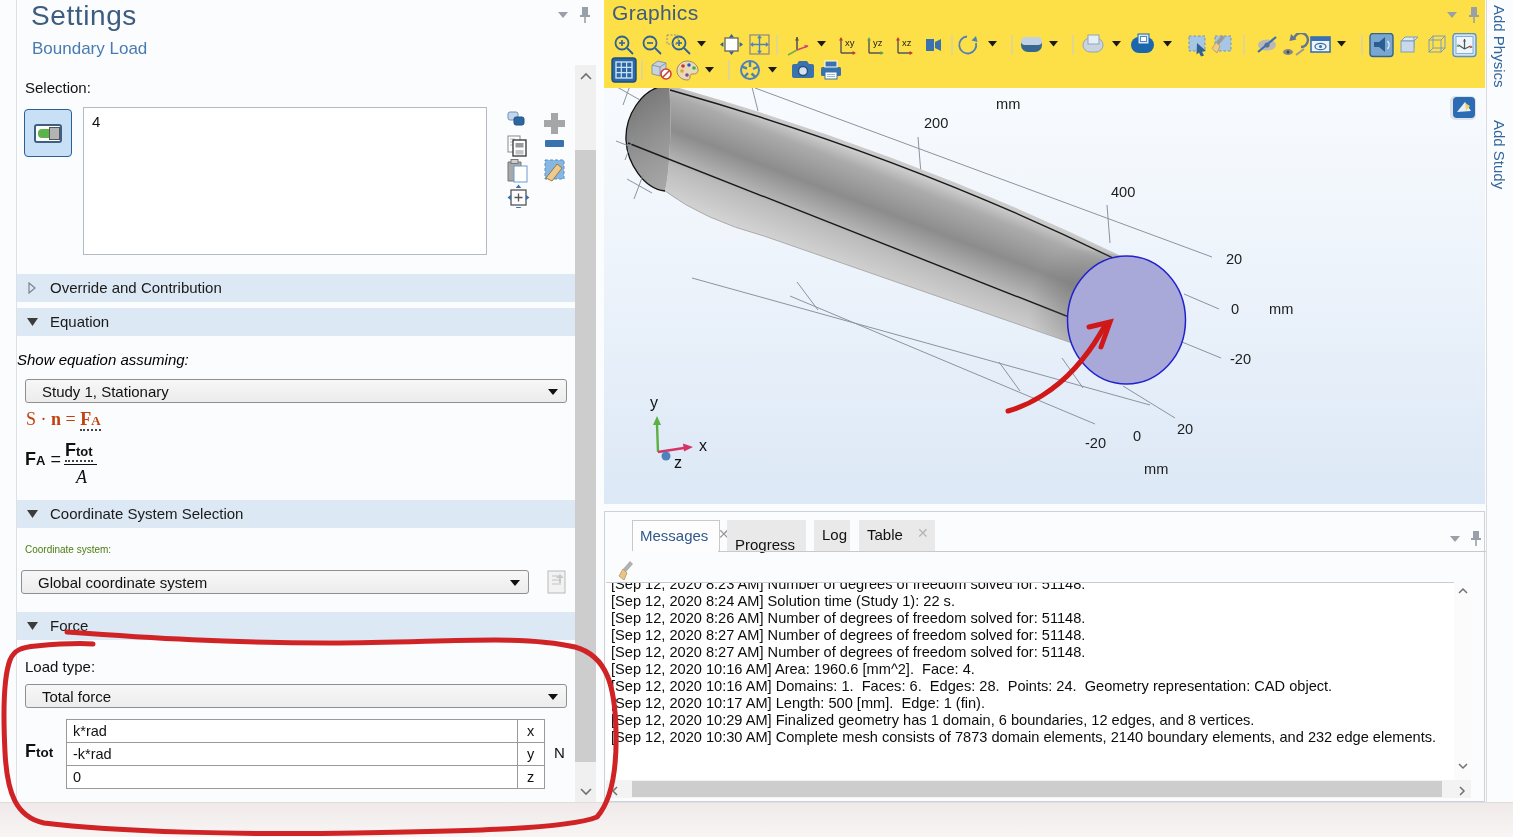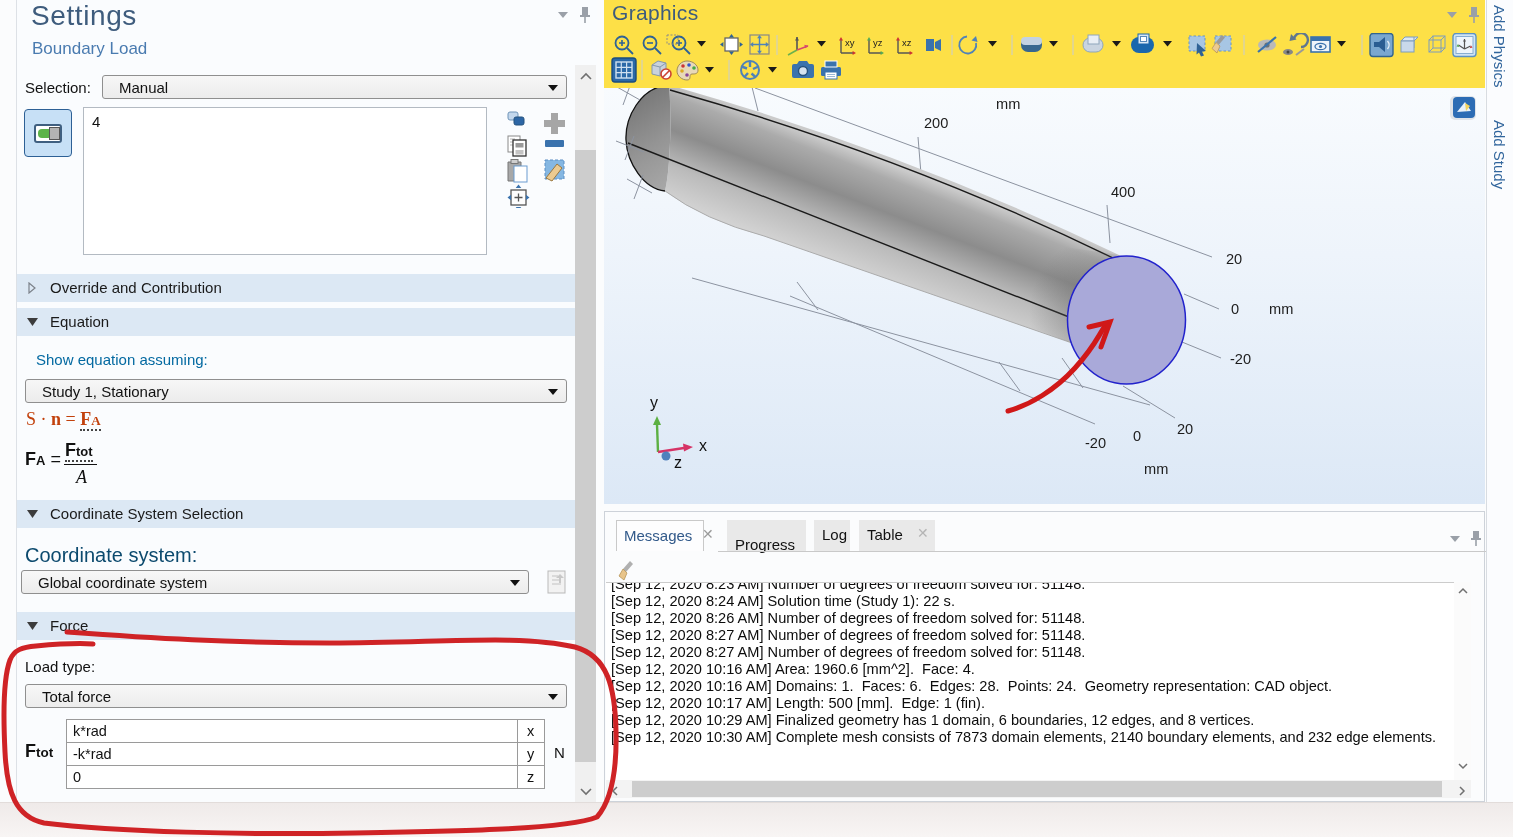--- a/index.html
+++ b/index.html
@@ -40,24 +40,20 @@
 <div class="abs" id="settings">
   <div class="abs" style="left:14px; top:0px; font-size:28px; letter-spacing:0.6px; color:#3e5c7d;">Settings</div>
   <div class="abs" style="left:15px; top:39px; font-size:17px; color:#4a7bb0;">Boundary Load</div>
 
   <div class="abs" style="left:541px; top:12px; width:0; height:0; border-left:5px solid transparent; border-right:5px solid transparent; border-top:6px solid #9aa0a8;"></div>
   <svg class="abs" style="left:560px; top:5px;" width="16" height="20">
         <path d="M5 2h6v8h-6z M3 10h10v2h-10z M7.2 12h1.6v6h-1.6z" fill="#9aa0a8"></path>
       </svg>
 
   <div class="abs" style="left:8px; top:79px; font-size:15px; color:#111;">Selection:</div>
-  <div class="drop" style="left:85px; top:75px; width:465px;">
-        <span class="txt">Manual</span>
-        <span class="car"></span>
-      </div>
 
   <div class="abs" style="left:7px; top:109px; width:48px; height:48px; background:#c7e0f6; border:1.5px solid #2d6095; border-radius:4px;">
     <div class="abs" style="left:9px; top:14px; width:28px; height:19px; background:#fff; border:2px solid #3f5f80; border-radius:3px;">
       <div class="abs" style="left:2px; top:3px; width:14px; height:9px; background:#5cb349; border-radius:4px;"></div>
       <div class="abs" style="left:13px; top:1px; width:11px; height:13px; background:#b3b3b3; border:1.5px solid #555;"></div>
     </div>
   </div>
 
   <div class="abs" style="left:66px; top:107px; width:404px; height:148px; background:#fff; border:1px solid #b3bac2;">
     <div class="abs" style="left:8px; top:5px; font-size:15px; color:#111;">4</div>
@@ -106,21 +102,21 @@
         </svg>
     <span class="lbl">Override and Contribution</span>
   </div>
   <div class="abs sec-h" style="top:308px;">
     <svg class="tri" style="top:10px;" width="12" height="9">
           <path d="M0 0 H11 L5.5 8 Z" fill="#3c3c3c"></path>
         </svg>
     <span class="lbl">Equation</span>
   </div>
 
-  <div class="abs" style="left:19px; top:351px; font-size:15px; color:#0369a1;">Show equation assuming:</div>
+  <div class="abs" style="left:0; top:351px; font-size:15px; color:#000000;font-style:italic;">Show equation assuming:</div>
   <div class="drop" style="left:8px; top:379px; width:542px;">
         <span class="txt">Study 1, Stationary</span>
         <span class="car"></span>
       </div>
 
   <div class="abs" style="left:9px; top:409px; font-size:18px; font-family:Liberation Serif, serif; color:#c2410c; white-space:nowrap;">S · <b>n</b> = <b style="border-bottom:2.5px dotted #444; padding-bottom:0px;">F<span style="font-size:13px;">A</span></b></div>
 
   <div class="abs" style="left:8px; top:443px; font-size:18px; color:#111; width:120px; height:50px;">
     <span style="position:absolute; left:0px; top:6px; white-space:nowrap;"><b>F</b><span style="font-size:13px; font-weight:bold;">A</span> =</span>
     <span style="position:absolute; left:40px; top:-3px; white-space:nowrap;"><b style="border-bottom:2.5px dotted #444;">F<span style="font-size:13px;">tot</span></b></span>
@@ -128,21 +124,21 @@
     <span style="position:absolute; left:51px; top:24px; font-style:italic; font-family:'Liberation Serif',serif;">A</span>
   </div>
 
   <div class="abs sec-h" style="top:500px;">
     <svg class="tri" style="top:10px;" width="12" height="9">
           <path d="M0 0 H11 L5.5 8 Z" fill="#3c3c3c"></path>
         </svg>
     <span class="lbl">Coordinate System Selection</span>
   </div>
 
-  <div class="abs" style="left:8px; top:544px; font-size:20px; color:#0c4a6e;">Coordinate system:</div>
+  <div class="abs" style="left:8px; top:544px; font-size:10px; color:#4d7c0f;">Coordinate system:</div>
   <div class="drop" style="left:4px; top:570px; width:508px;">
         <span class="txt">Global coordinate system</span>
         <span class="car"></span>
       </div>
   <svg class="abs" style="left:528px; top:569px;" width="27" height="27">
         <rect x="3" y="2" width="17" height="22" fill="#f2f2f2" stroke="#b9b9b9"></rect>
         <path d="M7 7h6 M7 11h9 M7 15h9" stroke="#c2c2c2"></path>
         <path d="M15 5l4 4h-3v5h-2v-5h-3z" fill="#c8c8c8"></path>
       </svg>
 
@@ -489,21 +485,21 @@
       <rect x="846" y="8" width="26" height="24" rx="5" fill="#dfe3e8"></rect>
       <rect x="849" y="9" width="22" height="21" rx="4" fill="#2c6cb4"></rect>
       <path d="M853 24 l8-10 6 9 z" fill="#e8f1fa"></path>
       <path d="M861 15 l5 3 -4 5 z" fill="#f4d35e"></path>
     </g>
   </svg>
 </div>
 
 <div class="abs" id="msgpanel">
 
-  <div class="tab" style="left:11px; width:88px; background:#fdfdfe; border:1px solid #c9c9c9; border-bottom:none;">
+  <div class="tab" style="left:27px; width:88px; background:#fdfdfe; border:1px solid #c9c9c9; border-bottom:none;">
     <span class="abs" style="left:7px; top:6px; color:#31598a;">Messages</span>
     <span class="abs" style="left:85px; top:5px; color:#9b9b9b; font-size:14px;">✕</span>
   </div>
   <div class="tab" style="left:122px; width:79px; background:#e9e9e9;">
         <span class="abs" style="left:8px; top:16px; color:#111;">Progress</span>
       </div>
   <div class="tab" style="left:209px; width:36px; background:#e9e9e9;">
         <span class="abs" style="left:8px; top:6px; color:#111;">Log</span>
       </div>
   <div class="tab" style="left:254px; width:76px; background:#e9e9e9;">

